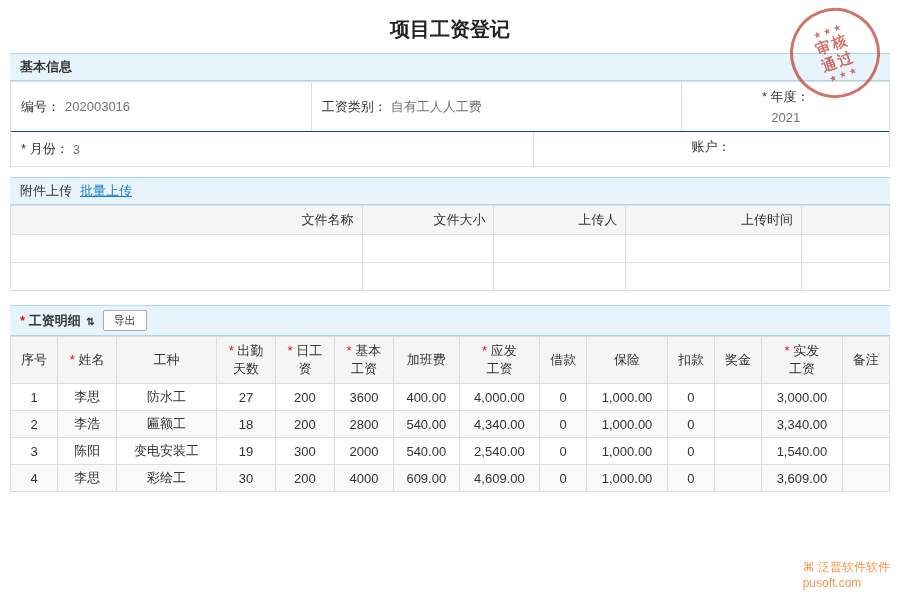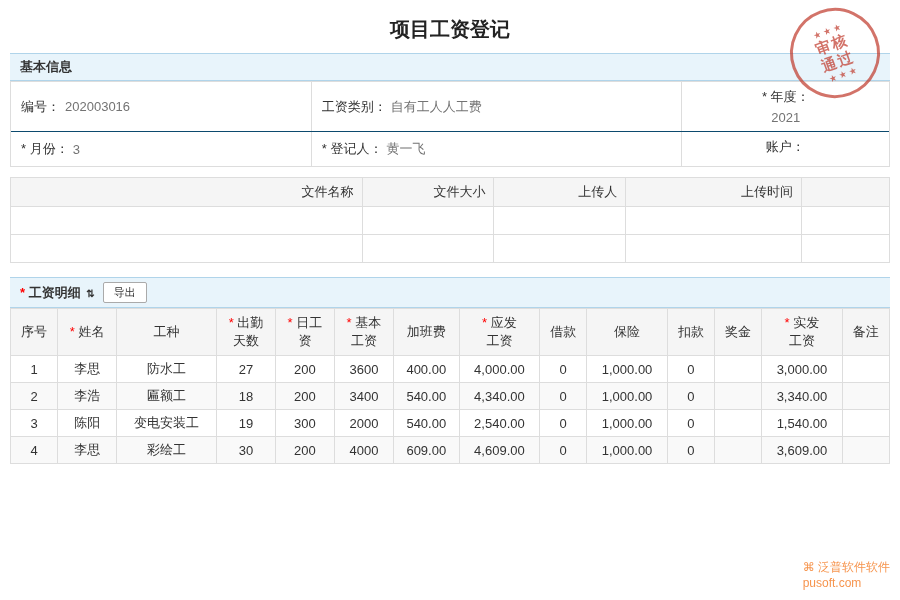--- a/index.html
+++ b/index.html
@@ -242,33 +242,33 @@
           <span class="info-label">* 年度：</span>
           <span class="info-value">2021</span>
         </div>
       </div>
 
       <div class="info-row-flex">
         <div class="info-cell-flex" style="flex:1.2;">
           <span class="info-label">* 月份：</span>
           <span class="info-value">3</span>
         </div>
-        <div class="info-cell-flex" style="flex:1.5;">
-          <span class="info-label">* 登记人：</span>
-          <span class="info-value">黄一飞</span>
-        </div>
         <div class="info-cell-flex" style="flex:0.8;">
           <span class="info-label">账户：</span>
           <span class="info-value"></span>
         </div>
       </div>
     </div>
   </div>
 
   <div class="attachment-section">
+    <div class="attachment-header">
+      <span>附件上传</span>
+      <span class="batch-upload-link">批量上传</span>
+    </div>
     <table class="attachment-table">
       <thead>
         <tr>
           <th style="width:40%">文件名称</th>
           <th style="width:15%">文件大小</th>
           <th style="width:15%">上传人</th>
           <th style="width:20%">上传时间</th>
           <th style="width:10%"></th>
         </tr>
       </thead>
@@ -334,21 +334,21 @@
             <td></td>
             <td>3,000.00</td>
             <td></td>
           </tr>
           <tr>
             <td>2</td>
             <td>李浩</td>
             <td>匾额工</td>
             <td>18</td>
             <td>200</td>
-            <td>3400</td>
+            <td>2800</td>
             <td>540.00</td>
             <td>4,340.00</td>
             <td>0</td>
             <td>1,000.00</td>
             <td>0</td>
             <td></td>
             <td>3,340.00</td>
             <td></td>
           </tr>
           <tr>

